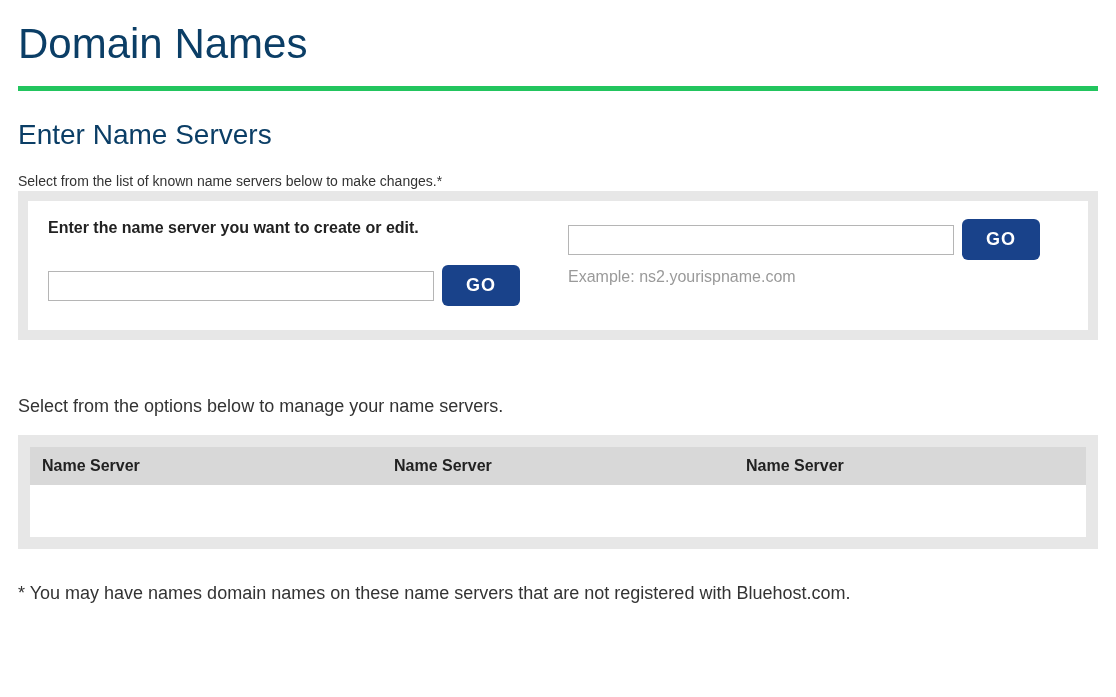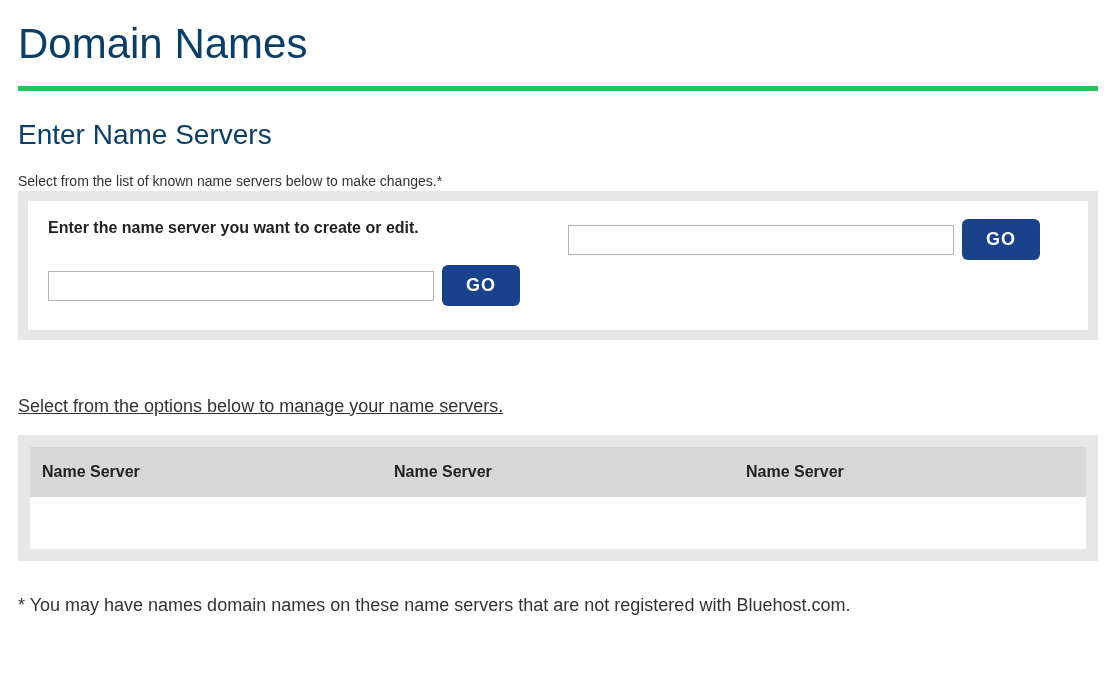--- a/index.html
+++ b/index.html
@@ -82,39 +82,38 @@
       cursor: pointer;
     }
     .example-text {
       font-size: 16px;
       color: #9a9a9a;
     }
     .options-intro {
       font-size: 18px;
       color: #333;
       margin-bottom: 18px;
-      text-decoration: underline;
     }
     .table-panel {
       background: #e7e7e7;
       padding: 12px;
       margin-bottom: 34px;
     }
     .ns-table {
       width: 100%;
       border-collapse: collapse;
       background: #fff;
     }
     .ns-table thead th {
       background: #d8d8d8;
       text-align: left;
       font-size: 16px;
       font-weight: 700;
       color: #222;
-      padding: 16px 12px;
+      padding: 10px 12px;
     }
     .ns-table tbody td {
       padding: 26px 12px;
       background: #fff;
     }
     .footnote {
       font-size: 18px;
       color: #333;
     }
   </style>
@@ -134,20 +133,21 @@
       <div class="field-row">
         <input type="text" class="text-input" value="" style="">
         <button class="go-button">GO</button>
       </div>
     </div>
     <div class="form-col">
       <div class="field-row">
         <input type="text" class="text-input" value="" style="">
         <button class="go-button">GO</button>
       </div>
+      <div class="example-text">Example: ns2.yourispname.com</div>
     </div>
   </div>
 </div>
 
 <p class="options-intro">Select from the options below to manage your name servers.</p>
 
 <div class="table-panel">
   <table class="ns-table">
     <thead>
       <tr>

